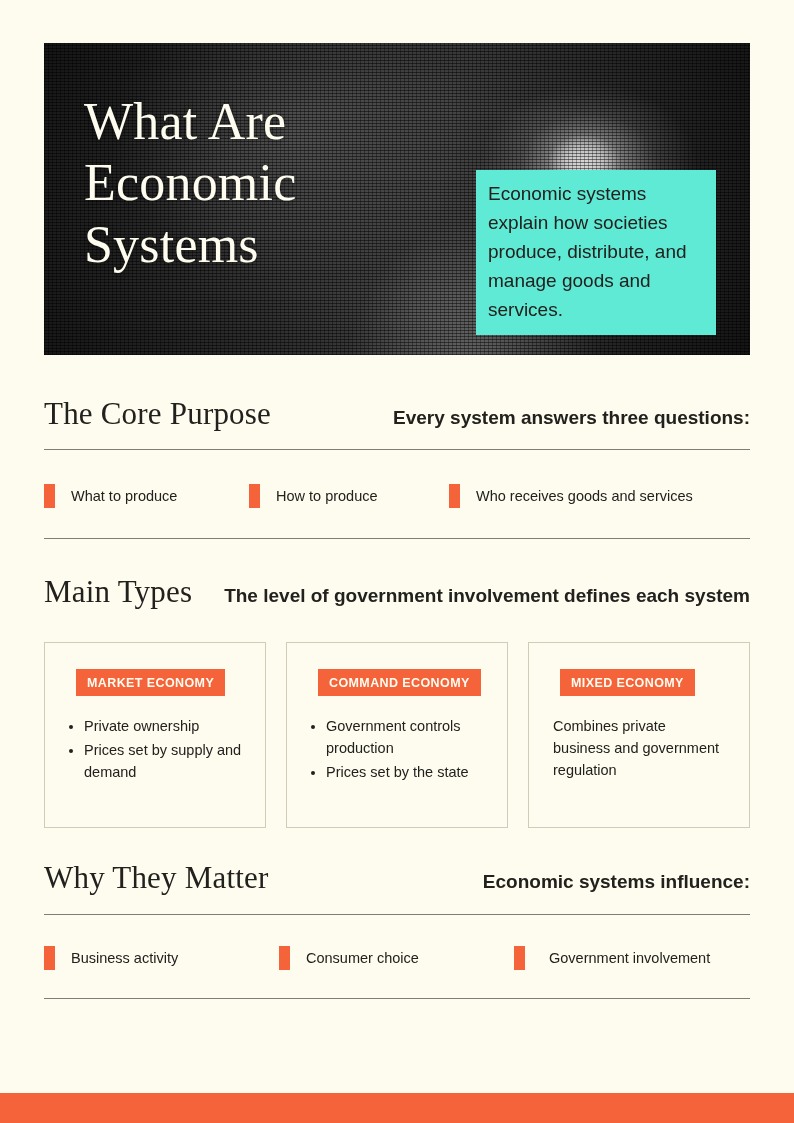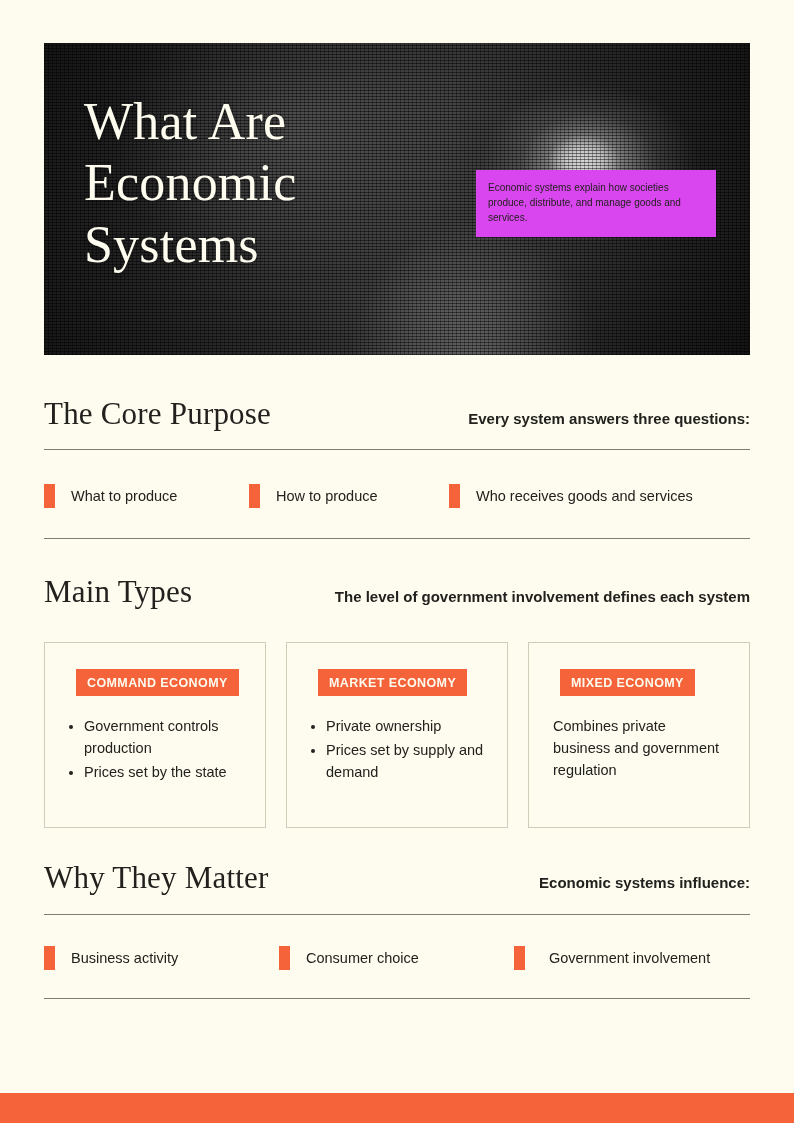--- a/index.html
+++ b/index.html
@@ -83,23 +83,23 @@
     color: #fdfcef;
     font-weight: 400;
     letter-spacing: 0.2px;
     text-shadow: 0 1px 6px rgba(0,0,0,0.45);
   }
   .hero-callout {
     position: absolute;
     left: 432px;
     top: 127px;
     width: 240px;
-    background: #d946ef;
-    color: #23211e;
-    font-size: 10px;
+    background: #5eead4;
+    color: #23211e;
+    font-size: 19px;
     line-height: 1.52;
     padding: 10px 12px 11px 12px;
     box-sizing: border-box;
   }
 
   
   .section-head {
     position: absolute;
     left: 44px;
     width: 706px;
@@ -108,21 +108,21 @@
     justify-content: space-between;
   }
   .sec-title {
     font-family: "Liberation Serif", serif;
     font-size: 31px;
     font-weight: 400;
     color: #23211e;
     letter-spacing: 0.2px;
   }
   .sec-sub {
-    font-size: 15px;
+    font-size: 19px;
     font-weight: bold;
     color: #23211e;
   }
   .rule {
     position: absolute;
     left: 44px;
     width: 706px;
     height: 1px;
     background: #3a3a35;
     opacity: 0.65;
@@ -256,36 +256,36 @@
   <div class="rule" style="top:538px;"></div>
 
   <div class="section-head" style="top:574px;">
     <div class="sec-title">Main Types</div>
     <div class="sec-sub">The level of government involvement defines each system</div>
   </div>
 
   <div class="cards">
 
     <div class="card">
+      <span class="badge">MARKET ECONOMY</span>
+      <ul>
+        <li>Private ownership</li>
+        <li>Prices set by supply and demand</li>
+      </ul>
+    </div>
+
+    <div class="card">
       <span class="badge">COMMAND ECONOMY</span>
       <ul>
         <li>Government controls production</li>
         <li>Prices set by the state</li>
       </ul>
     </div>
 
     <div class="card">
-      <span class="badge">MARKET ECONOMY</span>
-      <ul>
-        <li>Private ownership</li>
-        <li>Prices set by supply and demand</li>
-      </ul>
-    </div>
-
-    <div class="card">
       <span class="badge">MIXED ECONOMY</span>
       <p class="plain">Combines private business and government regulation</p>
     </div>
 
   </div>
 
   <div class="section-head" style="top:860px;">
     <div class="sec-title">Why They Matter</div>
     <div class="sec-sub">Economic systems influence:</div>
   </div>

